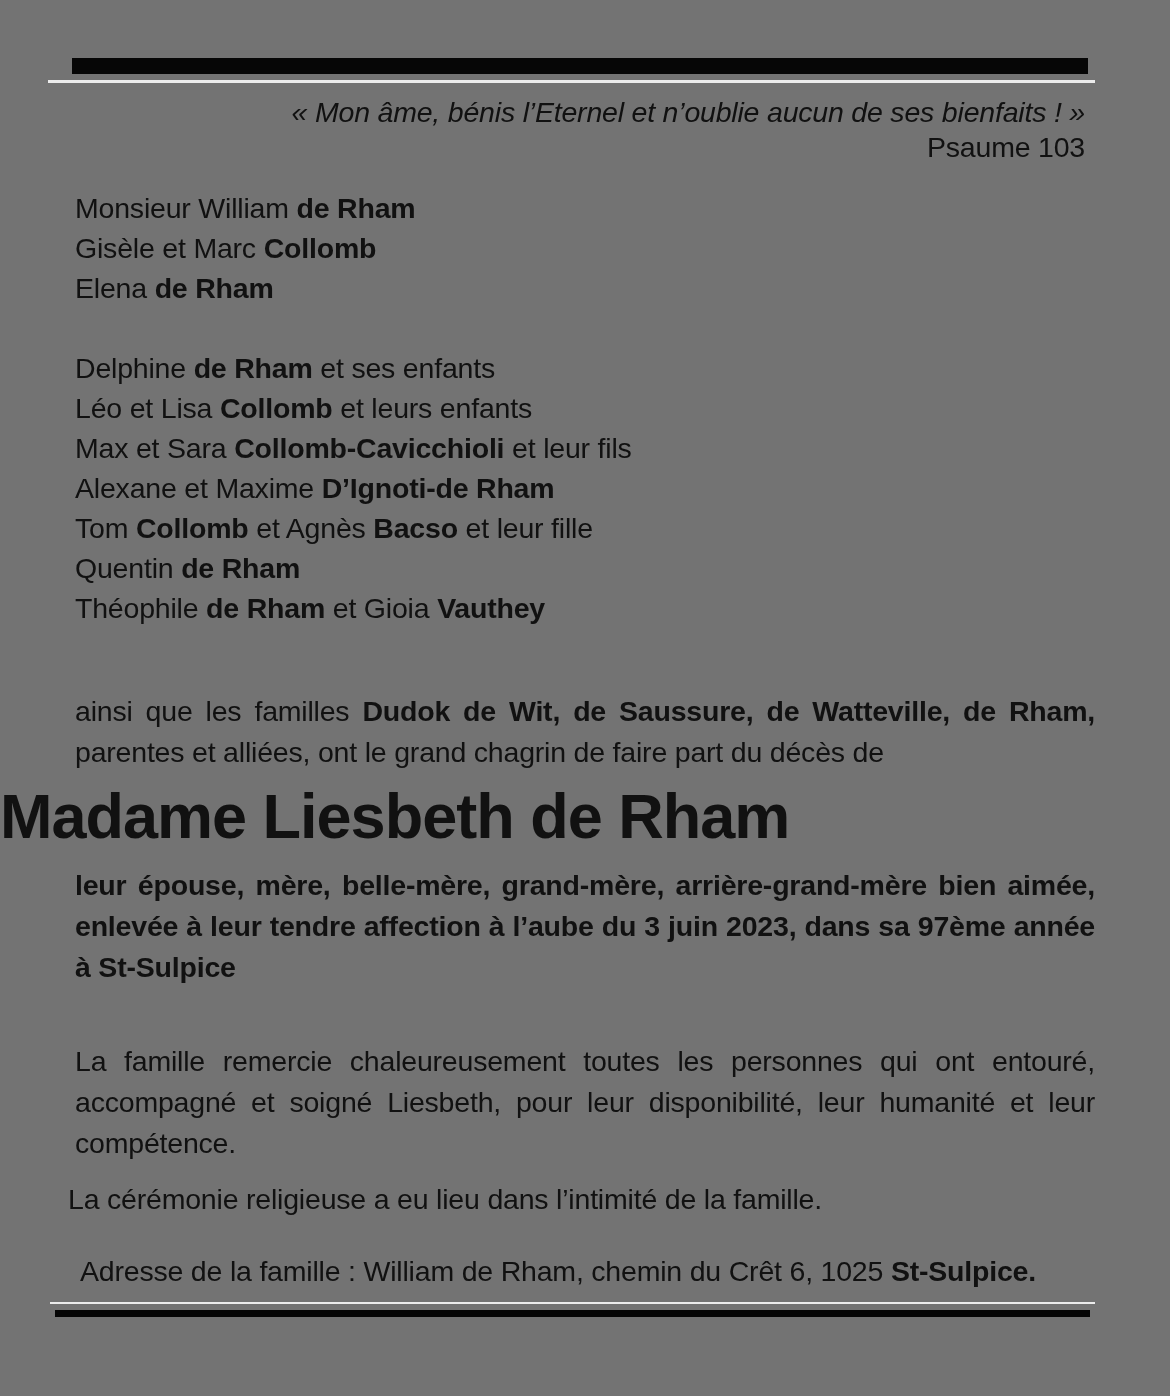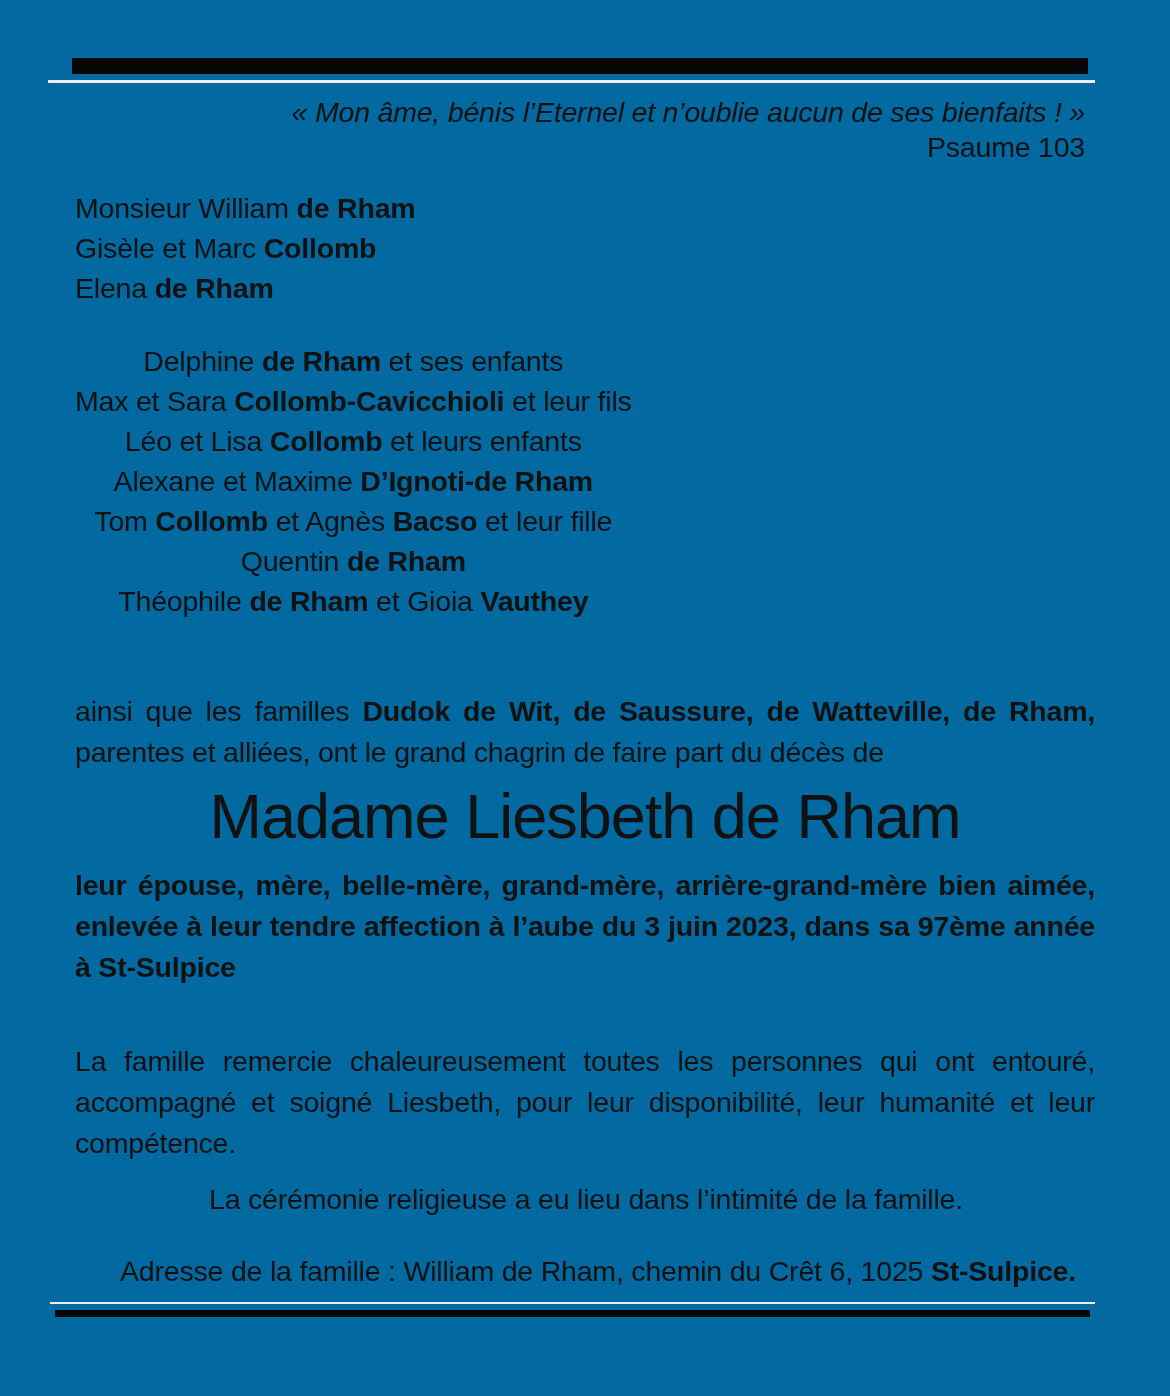--- a/index.html
+++ b/index.html
@@ -1,20 +1,20 @@
 <!DOCTYPE html>
 <html><head>
 <meta charset="utf-8">
 <style>
   html, body { margin: 0; padding: 0; background: #ffffff; }
   .page {
     position: relative;
     width: 1170px;
     height: 1396px;
-    background: #0369a1;
+    background: #737373;
     color: #111111;
     font-family: "Liberation Sans", sans-serif;
     font-size: 28.5px;
     letter-spacing: -0.2px;
     overflow: hidden;
   }
   .b { font-weight: 700; }
   .top-rule {
     position: absolute; left: 72px; top: 58px;
     width: 1016px; height: 16px; background: #060606;
@@ -23,34 +23,34 @@
     position: absolute; left: 48px; top: 80px;
     width: 1047px; height: 3px; background: #ececec;
   }
   .quote-wrap {
     position: absolute; left: 75px; right: 85px; top: 95px;
     text-align: right; line-height: 35px;
   }
   .quote { font-style: italic; }
   .names-block { position: absolute; left: 75px; line-height: 40px; white-space: nowrap; margin-top: 11px; }
   .names-1 { top: 177px; }
-  .names-2 { top: 330px; text-align: center; }
+  .names-2 { top: 337px; }
   .para {
     position: absolute; left: 75px; width: 1020px;
     text-align: justify; line-height: 41px;
   }
   .intro-para { top: 691px; }
   .title {
     position: absolute; left: 0; top: 780px; width: 1170px;
-    text-align: center; font-weight: 400; font-size: 63px;
+    font-weight: 700; font-size: 63px;
     letter-spacing: -1px; line-height: 72px;
   }
   .desc-para { top: 865px; font-weight: bold; }
   .thanks-para { top: 1025px; margin-top: 16px; }
-  .single-line { position: absolute; left: 76px; width: 1020px; line-height: 41px; text-align: center; }
+  .single-line { position: absolute; left: 68px; width: 1020px; line-height: 41px; }
   .ceremony-line { top: 1179px; }
   .address-line { top: 1251px; margin-left: 12px; }
   .bottom-faint {
     position: absolute; left: 50px; top: 1302px;
     width: 1045px; height: 2px; background: #ececec;
   }
   .bottom-rule {
     position: absolute; left: 55px; top: 1310px;
     width: 1035px; height: 7px; background: #060606;
   }
@@ -69,22 +69,22 @@
   </div>
 
   <div class="names-block names-1">
     <div><span>Monsieur William </span><span class="b">de Rham</span></div>
     <div><span>Gisèle et Marc </span><span class="b">Collomb</span></div>
     <div><span>Elena </span><span class="b">de Rham</span></div>
   </div>
 
   <div class="names-block names-2">
     <div><span>Delphine </span><span class="b">de Rham</span><span> et ses enfants</span></div>
+    <div><span>Léo et Lisa </span><span class="b">Collomb</span><span> et leurs enfants</span></div>
     <div><span>Max et Sara </span><span class="b">Collomb-Cavicchioli</span><span> et leur fils</span></div>
-    <div><span>Léo et Lisa </span><span class="b">Collomb</span><span> et leurs enfants</span></div>
     <div><span>Alexane et Maxime </span><span class="b">D’Ignoti-de Rham</span></div>
     <div><span>Tom </span><span class="b">Collomb</span><span> et Agnès </span><span class="b">Bacso</span><span> et leur fille</span></div>
     <div><span>Quentin </span><span class="b">de Rham</span></div>
     <div><span>Théophile </span><span class="b">de Rham</span><span> et Gioia </span><span class="b">Vauthey</span></div>
   </div>
 
   <div class="para intro-para"><span>ainsi que les familles </span><span class="b">Dudok de Wit,</span><span> </span><span class="b">de Saussure,</span><span> </span><span class="b">de Watteville,</span><span> </span><span class="b">de Rham,</span><span> parentes et alliées, ont le grand chagrin de faire part du décès de</span></div>
 
   <div class="title">Madame Liesbeth de Rham</div>
 

